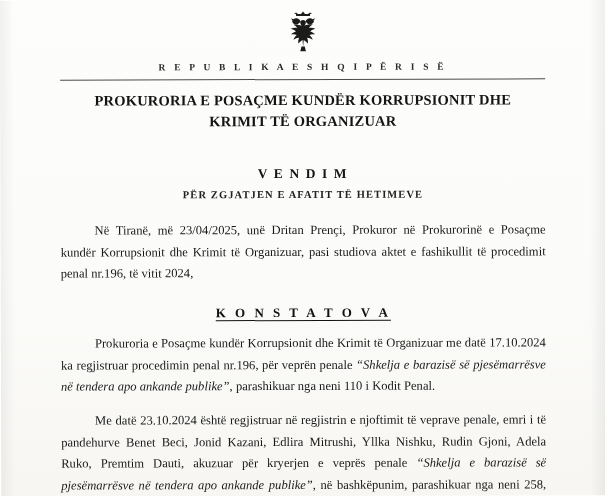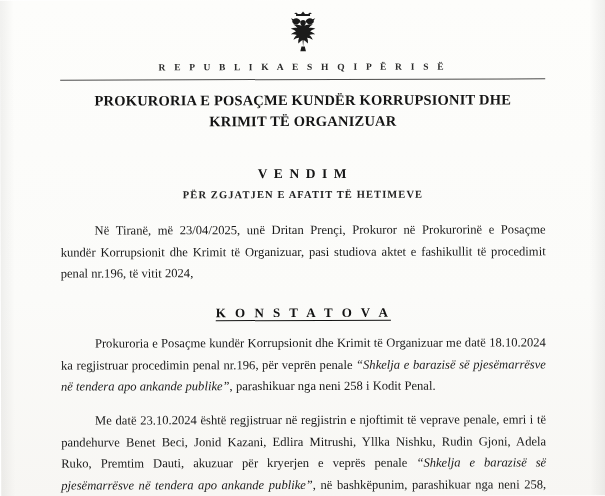--- a/index.html
+++ b/index.html
@@ -160,21 +160,21 @@
 
   <p class="body-p indent">Në Tiranë, më 23/04/2025, unë Dritan Prençi, Prokuror në Prokurorinë e Posaçme kundër Korrupsionit dhe Krimit të Organizuar, pasi studiova aktet e fashikullit të  procedimit penal nr.196, të vitit 2024,</p>
 
   <div class="spacer-md"></div>
 
   <div class="konstatova">K O N S T A T O V A</div>
 
   <div class="spacer-sm"></div>
 
   <p class="body-p indent">
-    <span>Prokuroria e Posaçme kundër Korrupsionit dhe Krimit të Organizuar me datë 18.10.2024 ka regjistruar procedimin penal nr.196, për veprën penale </span><i class="it">“Shkelja e barazisë së pjesëmarrësve në tendera apo ankande publike”</i><span>, parashikuar nga neni 258 i Kodit Penal.</span>
+    <span>Prokuroria e Posaçme kundër Korrupsionit dhe Krimit të Organizuar me datë 17.10.2024 ka regjistruar procedimin penal nr.196, për veprën penale </span><i class="it">“Shkelja e barazisë së pjesëmarrësve në tendera apo ankande publike”</i><span>, parashikuar nga neni 110 i Kodit Penal.</span>
   </p>
 
   <div class="spacer-sm"></div>
 
   <p class="body-p indent">
     <span>Me datë 23.10.2024 është regjistruar në regjistrin e njoftimit të veprave penale, emri i të pandehurve </span><b class="bd">Benet Beci, Jonid Kazani, Edlira Mitrushi, Yllka Nishku, Rudin Gjoni, Adela Ruko, Premtim Dauti</b><span>, akuzuar për kryerjen e veprës penale </span><i class="it">“Shkelja e barazisë së pjesëmarrësve në tendera apo ankande publike”</i><span>, në bashkëpunim, parashikuar nga neni 258, 25</span>
   </p>
 
 </div>
 

